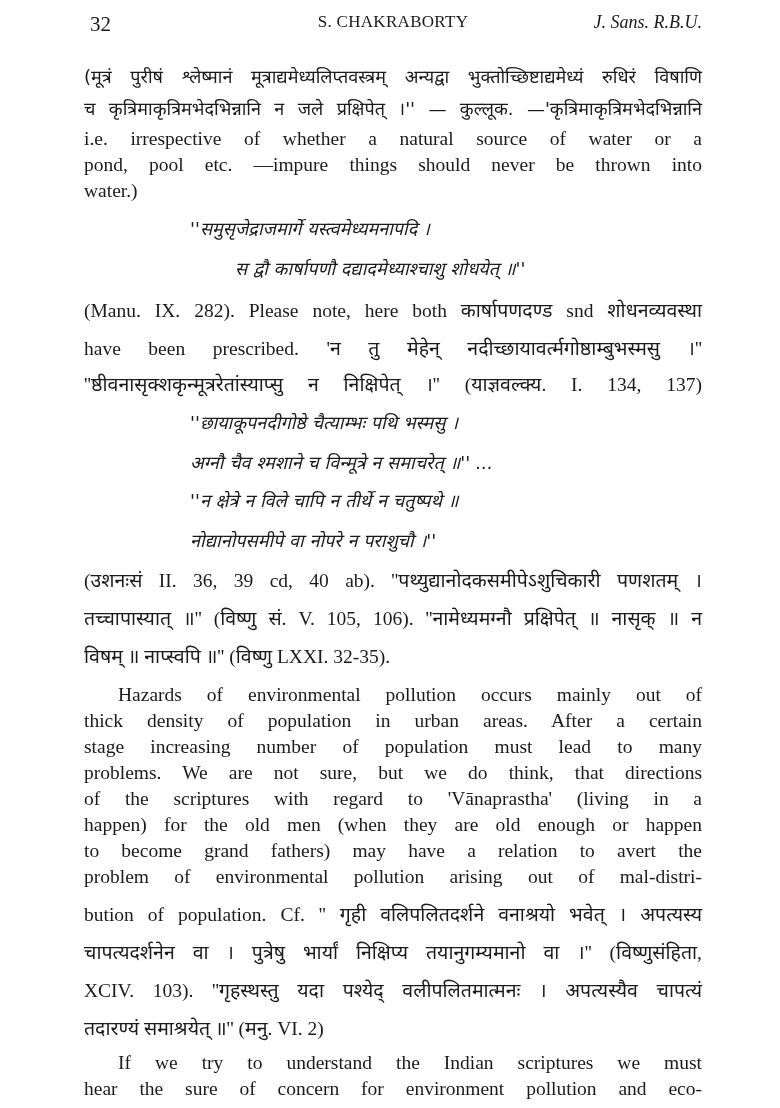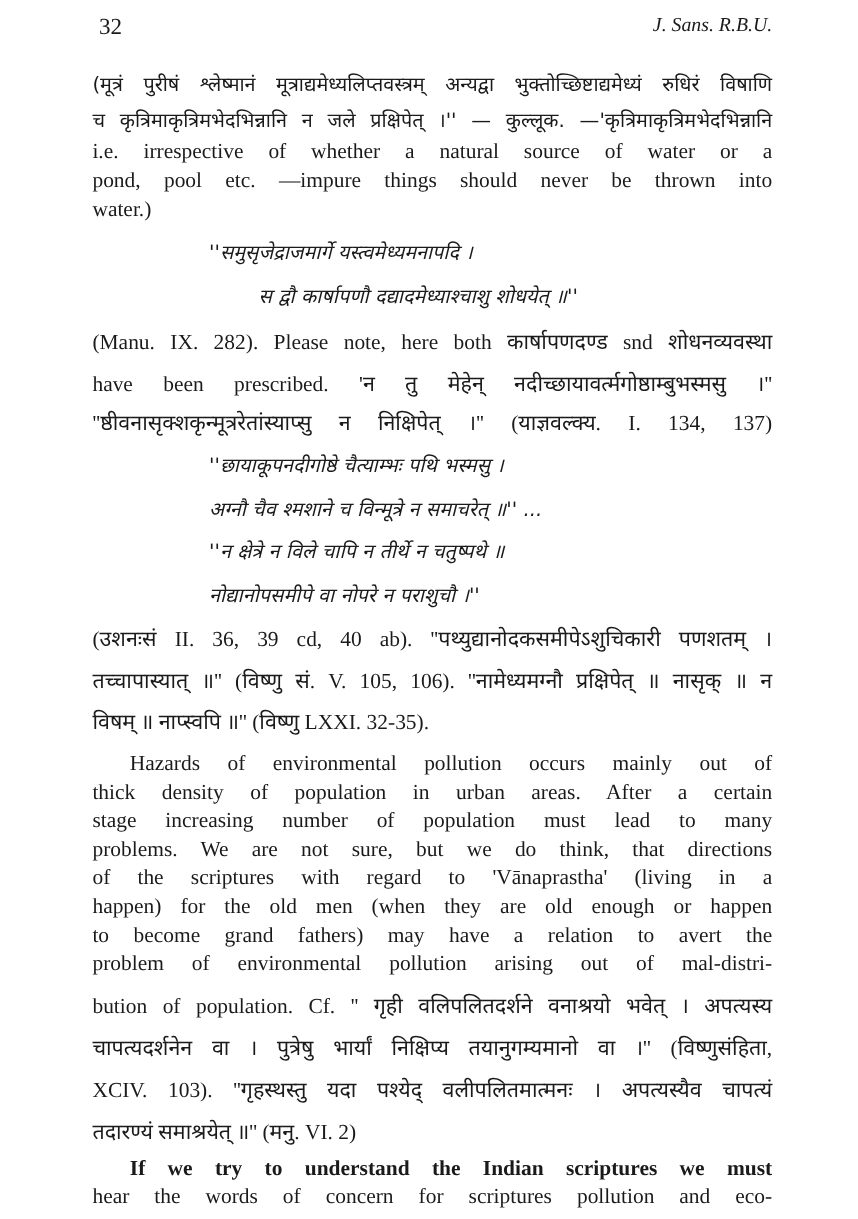--- a/index.html
+++ b/index.html
@@ -16,20 +16,21 @@
     .j { width: 618px; text-align: justify; text-align-last: justify; white-space: normal; }
     .dev { font-family: "DejaVu Sans", sans-serif; font-size: 18px; }
     .verse { left: 190px; font-style: italic; }
     .indent { text-indent: 34px; }
   </style>
 </head>
 <body>
 
 <div class="header">
   <span class="hdr-num">32</span>
+  <span class="hdr-author">S. CHAKRABORTY</span>
   <span class="hdr-journal">J. Sans. R.B.U.</span>
 </div>
 
 <div id="body-text">
     <div class="line dev j" style="top: 64px;">(मूत्रं पुरीषं श्लेष्मानं मूत्राद्यमेध्यलिप्तवस्त्रम् अन्यद्वा भुक्तोच्छिष्टाद्यमेध्यं रुधिरं विषाणि</div>
     <div class="line dev j" style="top: 96px;">च कृत्रिमाकृत्रिमभेदभिन्नानि न जले प्रक्षिपेत् ।'' — कुल्लूक. —'कृत्रिमाकृत्रिमभेदभिन्नानि</div>
     <div class="line j" style="top: 128px; font-family: Liberation Serif, serif;">i.e. irrespective of whether a natural source of water or a</div>
     <div class="line j" style="top: 154px;">pond, pool etc. —impure things should never be thrown into</div>
     <div class="line " style="top: 180px;">water.)</div>
     <div class="line dev verse" style="top: 216px;">''समुसृजेद्राजमार्गे यस्त्वमेध्यमनापदि ।</div>
@@ -49,15 +50,15 @@
     <div class="line j" style="top: 736px;">stage increasing number of population must lead to many</div>
     <div class="line j" style="top: 762px;">problems. We are not sure, but we do think, that directions</div>
     <div class="line j" style="top: 788px;">of the scriptures with regard to 'Vānaprastha' (living in a</div>
     <div class="line j" style="top: 814px;">happen) for the old men (when they are old enough or happen</div>
     <div class="line j" style="top: 840px;">to become grand fathers) may have a relation to avert the</div>
     <div class="line j" style="top: 866px;">problem of environmental pollution arising out of mal-distri-</div>
     <div class="line j" style="top: 900px;">bution of population. Cf. '' गृही वलिपलितदर्शने वनाश्रयो भवेत् । अपत्यस्य</div>
     <div class="line j" style="top: 938px;">चापत्यदर्शनेन वा । पुत्रेषु भार्यां निक्षिप्य तयानुगम्यमानो वा ।'' (विष्णुसंहिता,</div>
     <div class="line j" style="top: 976px;">XCIV. 103). ''गृहस्थस्तु यदा पश्येद् वलीपलितमात्मनः । अपत्यस्यैव चापत्यं</div>
     <div class="line " style="top: 1014px;">तदारण्यं समाश्रयेत् ॥'' (मनु. VI. 2)</div>
-    <div class="line j indent" style="top: 1052px; font-weight: bold;">If we try to understand the Indian scriptures we must</div>
-    <div class="line j" style="top: 1078px;">hear the words of concern for scriptures pollution and eco-</div>
+    <div class="line j indent" style="top: 1052px;">If we try to understand the Indian scriptures we must</div>
+    <div class="line j" style="top: 1078px;">hear the sure of concern for environment pollution and eco-</div>
   </div>
 
 </body></html>

